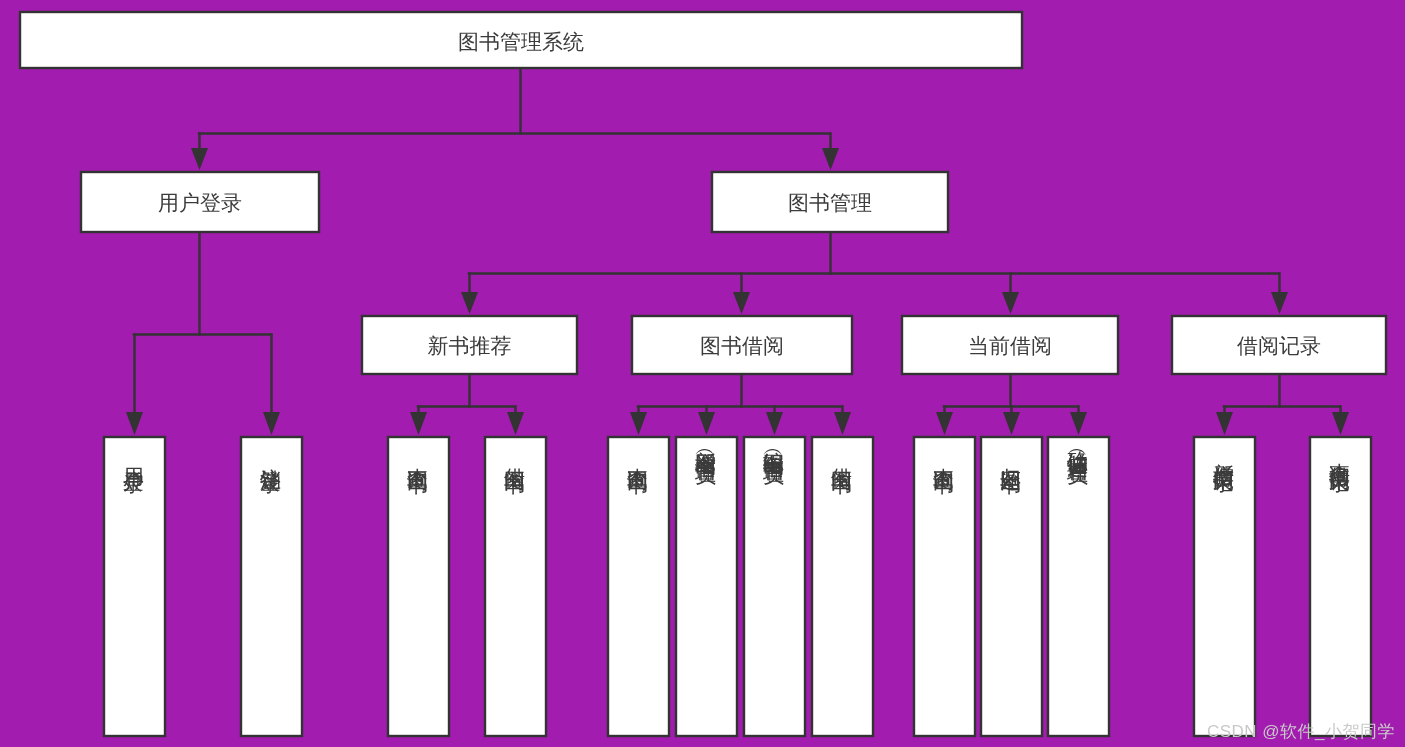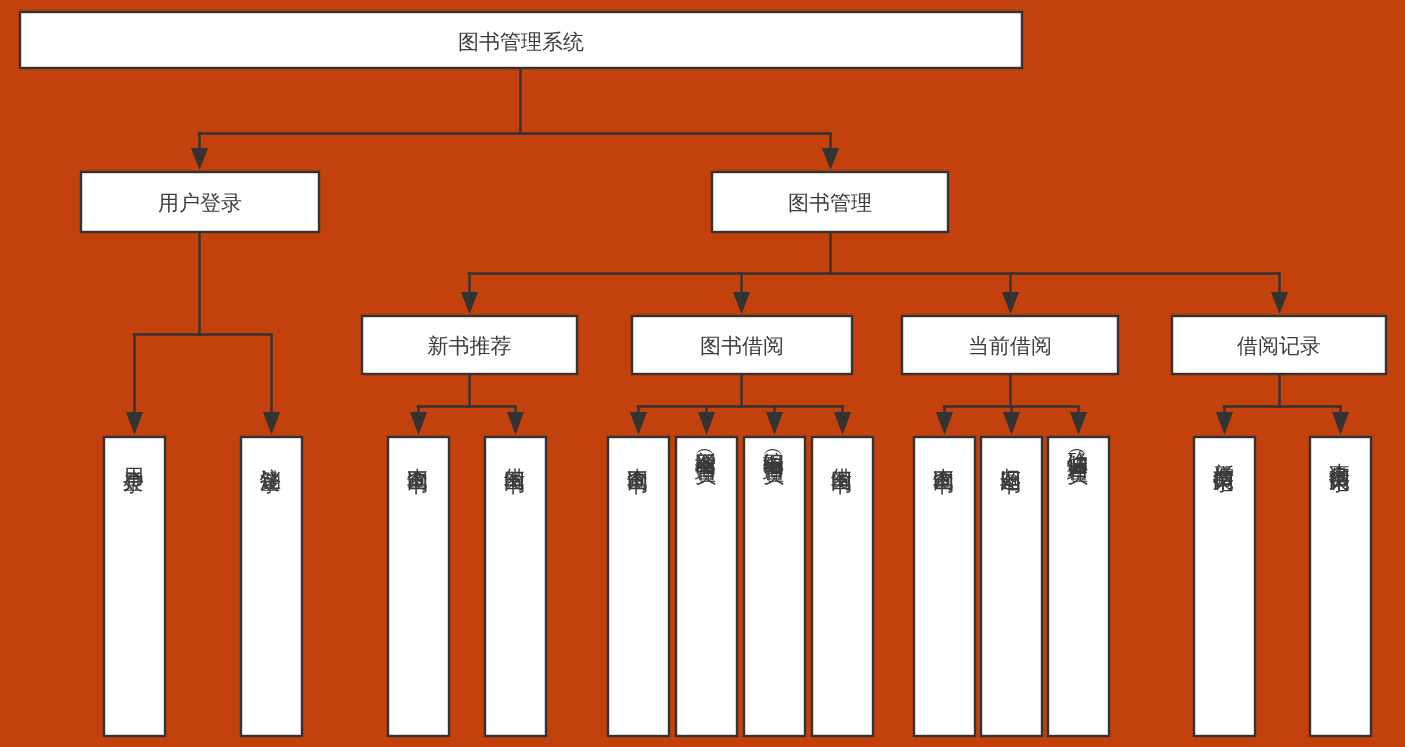--- a/index.html
+++ b/index.html
@@ -10,21 +10,21 @@
   body {
     width: 1405px;
     height: 747px;
     overflow: hidden;
     font-family: "Liberation Sans", "DejaVu Sans", sans-serif;
   }
   #diagram-root {
     position: relative;
     width: 1405px;
     height: 747px;
-    background: #c2410c;
+    background: #a21caf;
     text-align: right;
   }
   svg#tree-svg {
     position: absolute;
     left: 0;
     top: 0;
     width: 1405px;
     height: 747px;
     display: block;
   }
@@ -246,14 +246,15 @@
       <text class="node-label-vertical" x="1224" y="452">新增借阅记录</text>
     </g>
 
     <g>
       <rect class="node-box" x="1310" y="437" width="61" height="299"></rect>
       <text class="node-label-vertical" x="1340" y="452">查询借阅记录</text>
     </g>
 
   </svg>
 
+  <div class="watermark">CSDN @软件_小贺同学</div>
 
 </div>
 
 </body></html>

